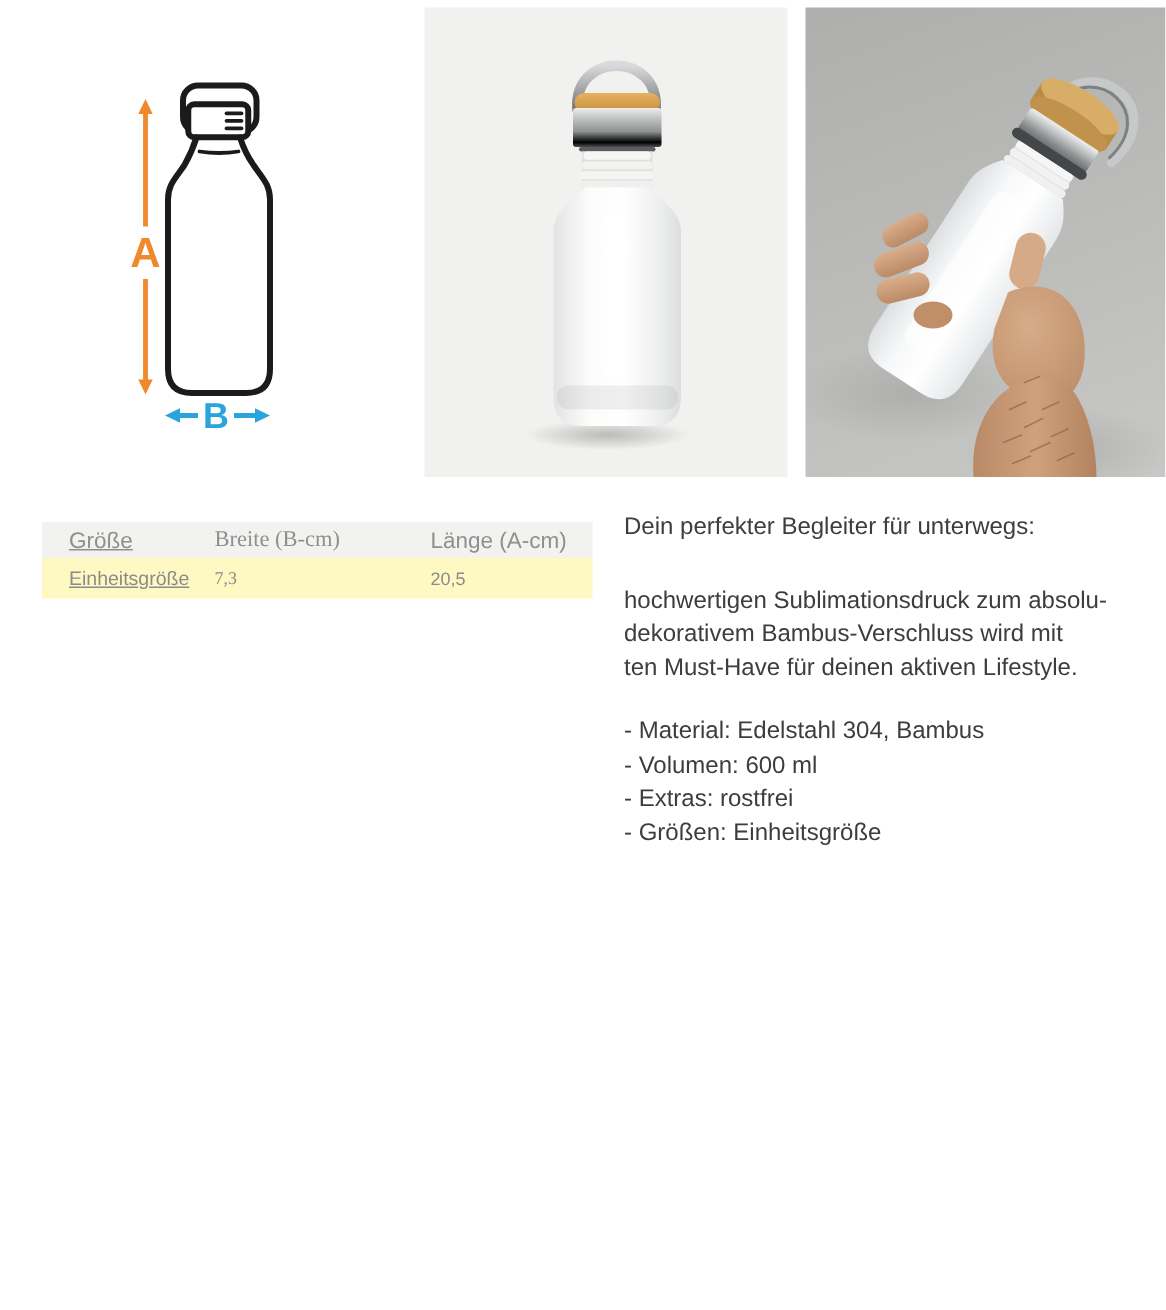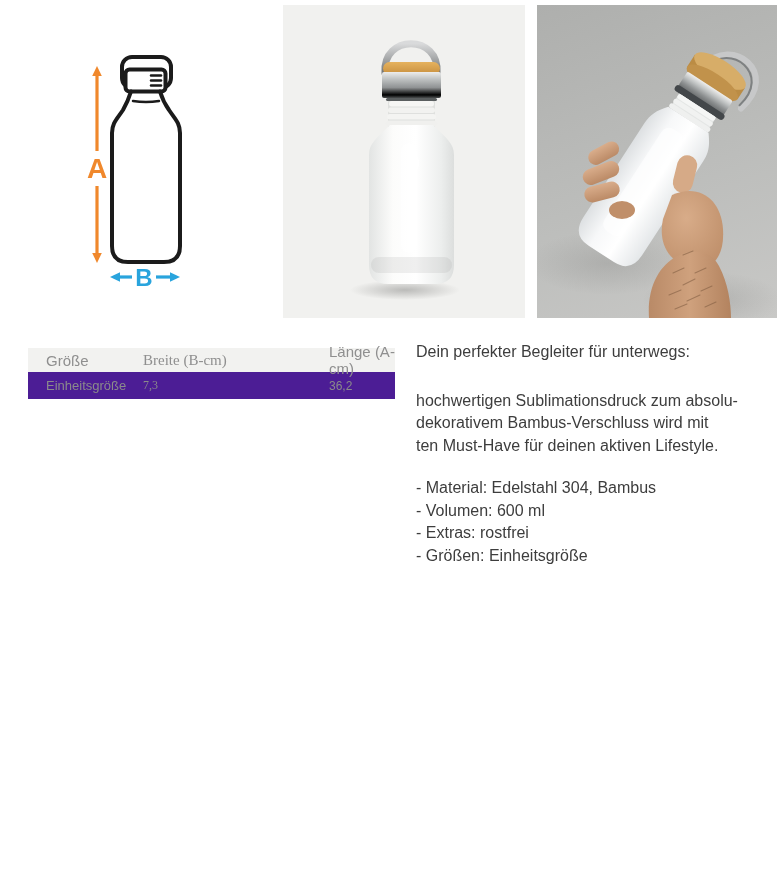--- a/index.html
+++ b/index.html
@@ -18,24 +18,24 @@
   
   #photo-studio { left: 283px; top: 5px; width: 242px; height: 313px; background:#f1f1ef; }
   #photo-hand   { left: 537px; top: 5px; width: 240px; height: 313px;
                   background: linear-gradient(160deg, #aeafad 0%, #bcbdbb 55%, #c8c8c6 100%); }
   #photo-studio svg, #photo-hand svg, #size-diagram svg { display:block; width:100%; height:100%; }
 
   
   #size-table { left: 28px; top: 348px; width: 367px; font-family:"Liberation Sans",sans-serif; }
   .t-row { display: flex; align-items: center; }
   .t-head { height: 24px; background: #f2f2f0; color: #8f8f8f; font-size: 15px; }
-  .t-data { height: 27px; background: #4c1d95; color: #8b8b8b; }
-  .c1 { width: 115px; padding-left: 18px; }
+  .t-data { height: 27px; background: #fef9c3; color: #8b8b8b; }
+  .c1 { width: 115px; padding-left: 18px; text-decoration: underline; }
   .c2 { width: 144px; font-family: Liberation Serif, serif; }
-  .c3 { flex: 1; margin-left: 42px; }
+  .c3 { flex: 1; }
   .t-data .c1 { font-size: 13px; }
   .t-data .c2, .t-data .c3 { font-size: 12px; }
 
   
   #description { left: 416px; top: 341px; width: 356px; color: #3d3d3d;
                  font-size: 16px; line-height: 22.5px; }
   #description .para { margin-top: 26px; }
   #description .bullets { margin-top: 20px; }
   #description .note { margin-top: 15px; }
 </style>
@@ -223,21 +223,21 @@
 
 <div id="size-table" class="abs">
   <div class="t-row t-head">
     <div class="c1">Größe</div>
     <div class="c2">Breite (B-cm)</div>
     <div class="c3">Länge (A-cm)</div>
   </div>
   <div class="t-row t-data">
     <div class="c1">Einheitsgröße</div>
     <div class="c2">7,3</div>
-    <div class="c3">36,2</div>
+    <div class="c3">20,5</div>
   </div>
 </div>
 
 <div id="description" class="abs">
   <div class="intro">Dein perfekter Begleiter für unterwegs:</div>
   <div class="para">
     <div>hochwertigen Sublimationsdruck zum absolu-</div>
     <div>dekorativem Bambus-Verschluss wird mit</div>
     <div>ten Must-Have für deinen aktiven Lifestyle.</div>
   </div>

